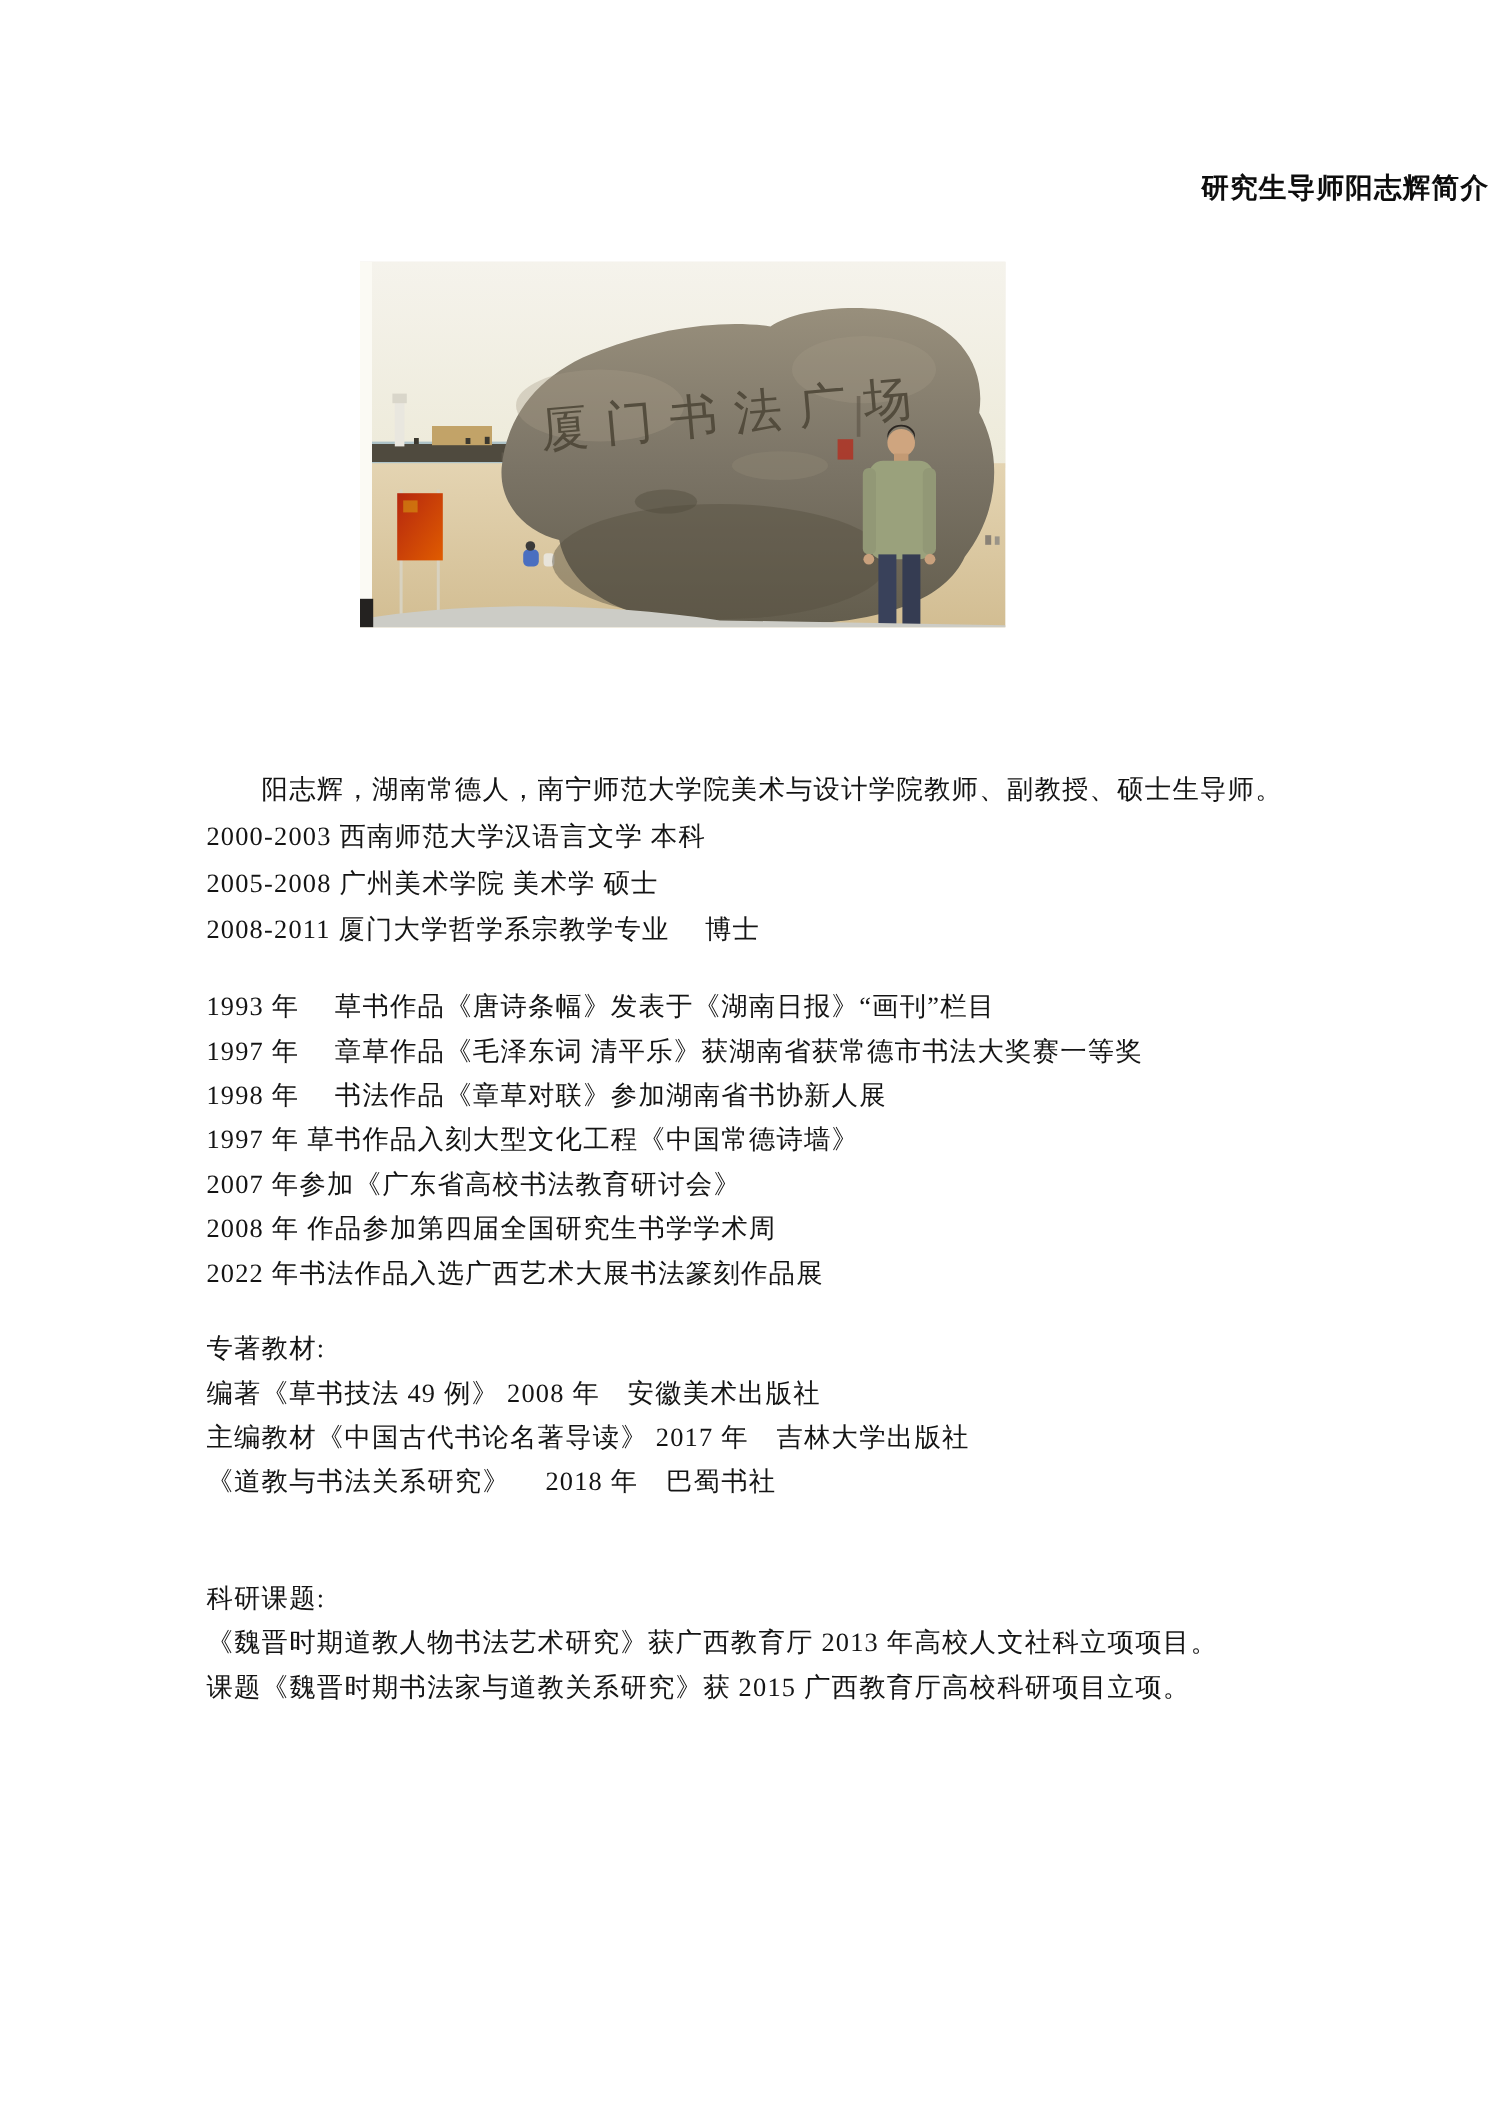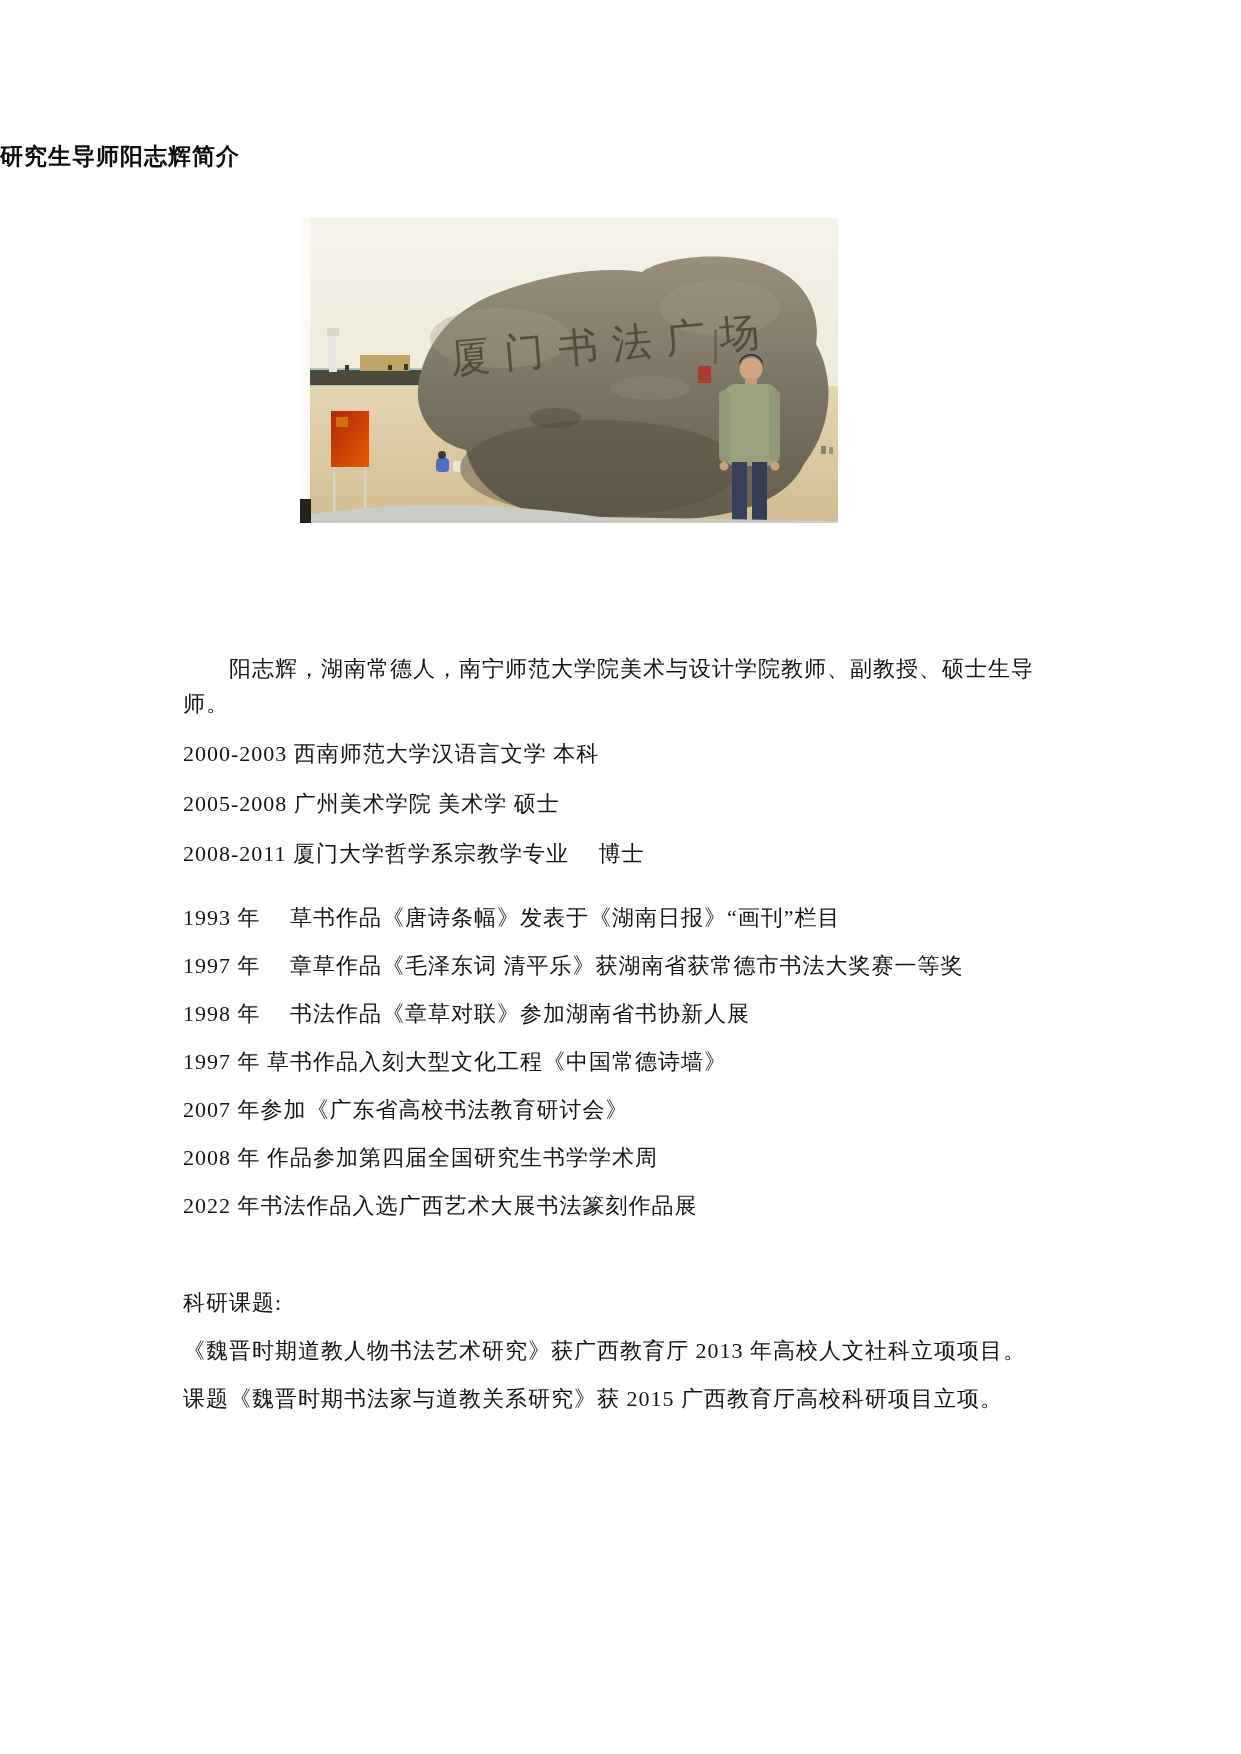--- a/index.html
+++ b/index.html
@@ -1,36 +1,36 @@
 <!DOCTYPE html>
 <html><head>
 <meta charset="utf-8">
 <style>
   html,body{margin:0;padding:0;background:#ffffff;}
   body{width:1241px;height:1754px;font-family:"Liberation Serif",serif;color:#141414;}
   .page{position:relative;width:1241px;height:1754px;background:#ffffff;overflow:hidden;}
 
   .title{
     position:absolute;top:141px;left:0;width:100%;
-    margin:0;text-align:left;
+    margin:0;text-align:right;
     font-family:"Liberation Sans",sans-serif;
     font-size:23px;font-weight:bold;letter-spacing:1px;color:#0d0d0d;
   }
 
   .photo{
     position:absolute;top:218px;left:300px;width:538px;height:305px;
     overflow:hidden;background:#f3f1e8;
   }
   .photo svg{display:block;}
 
   .content{
     position:absolute;top:636px;left:168px;width:915px;
     font-size:22px;line-height:35px;letter-spacing:1px;
   }
-  .content p{margin:15px;}
+  .content p{margin:4px;}
   .intro{text-indent:46px;}
   section{margin-top:30px;}
   section p{line-height:33px;}
   section.research{margin-top:64px;}
   .heading{font-weight:normal;}
 </style>
 </head>
 <body>
 
 <div class="page">
@@ -144,20 +144,26 @@
       <p>1993 年　  草书作品《唐诗条幅》发表于《湖南日报》“画刊”栏目</p>
       <p>1997 年　  章草作品《毛泽东词 清平乐》获湖南省获常德市书法大奖赛一等奖</p>
       <p>1998 年　 书法作品《章草对联》参加湖南省书协新人展</p>
       <p>1997 年 草书作品入刻大型文化工程《中国常德诗墙》</p>
       <p>2007 年参加《广东省高校书法教育研讨会》</p>
       <p>2008 年 作品参加第四届全国研究生书学学术周</p>
       <p>2022 年书法作品入选广西艺术大展书法篆刻作品展</p>
     </section>
 
 
+    <section>
+      <p class="heading">专著教材:</p>
+      <p>编著《草书技法 49 例》 2008 年　安徽美术出版社</p>
+      <p>主编教材《中国古代书论名著导读》 2017 年　吉林大学出版社</p>
+      <p> 《道教与书法关系研究》　 2018 年　巴蜀书社</p>
+    </section>
 
     <section class="research">
       <p class="heading">科研课题:</p>
       <p>《魏晋时期道教人物书法艺术研究》获广西教育厅 2013 年高校人文社科立项项目。</p>
       <p>课题《魏晋时期书法家与道教关系研究》获 2015 广西教育厅高校科研项目立项。</p>
     </section>
 
   </div>
 </div>
 

